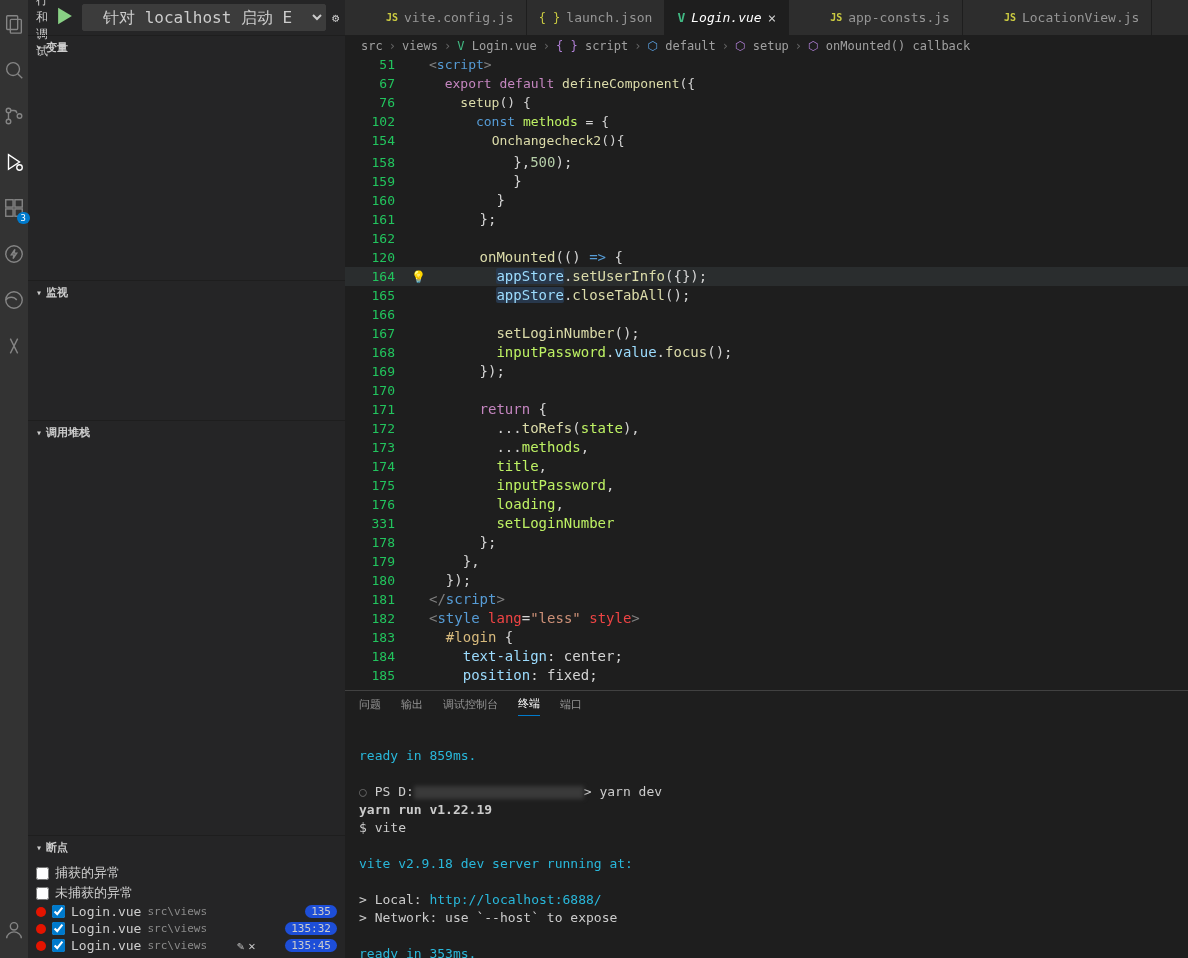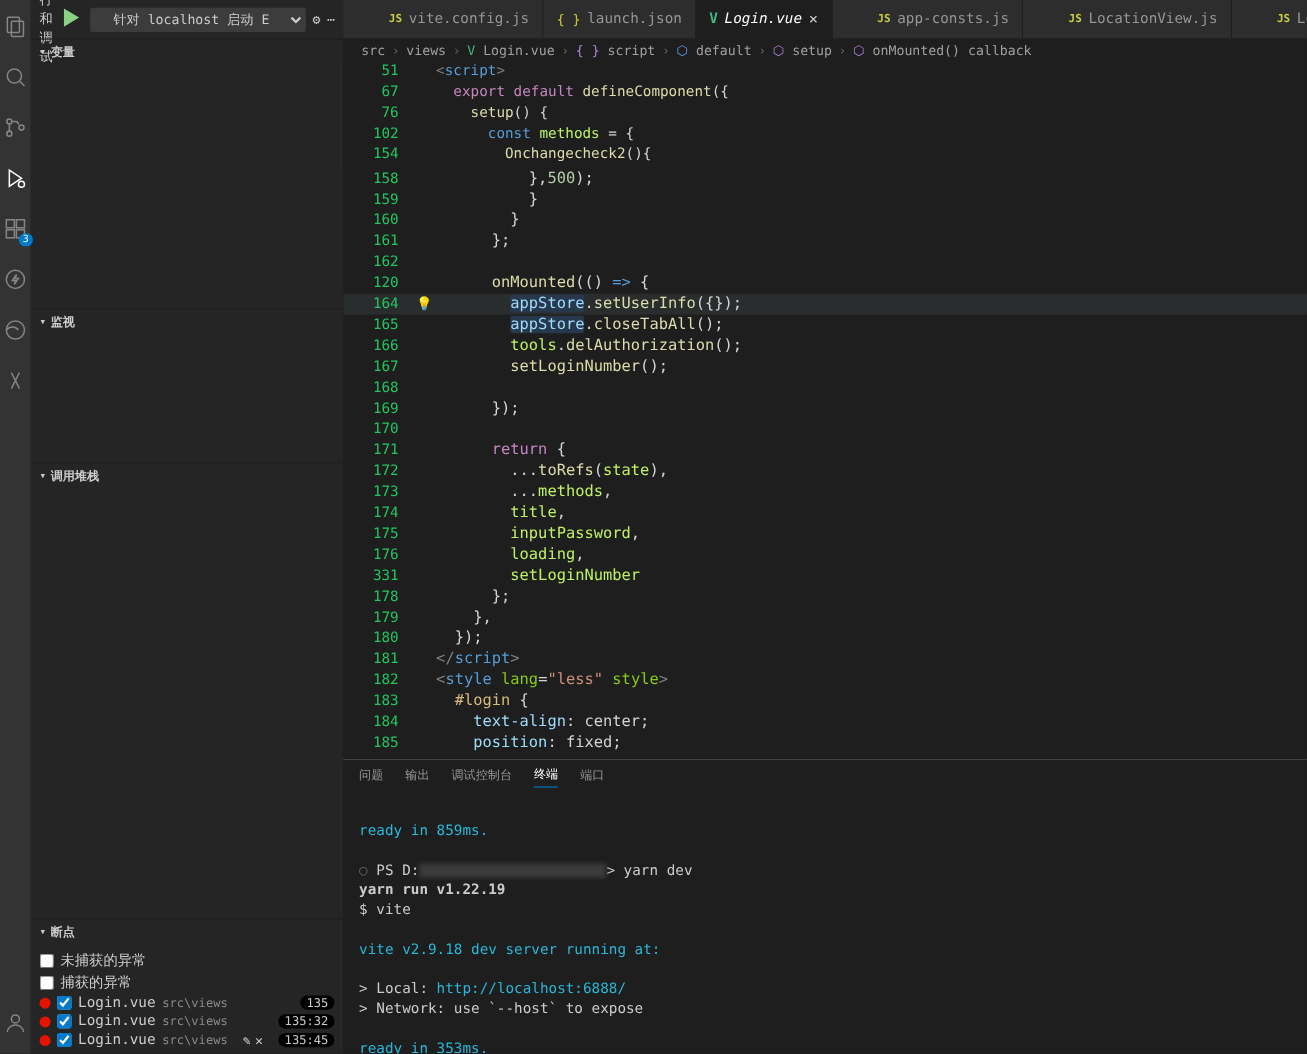--- a/index.html
+++ b/index.html
@@ -6,31 +6,31 @@
 body{background:#1e1e1e;color:#cccccc;width:1188px;height:958px;overflow:hidden;display:flex;font-size:13px;}
 .activity-bar{width:48px;background:#333333;display:flex;flex-direction:column;align-items:center;padding-top:10px;gap:18px;}
 .activity-bar .icon{width:28px;height:28px;display:flex;align-items:center;justify-content:center;color:#858585;cursor:pointer;position:relative;}
 .activity-bar .icon.active{color:#ffffff;}
 .activity-bar .icon.active::before{content:"";position:absolute;left:-10px;top:-4px;bottom:-4px;width:2px;background:#ffffff;}
 .activity-bar .bottom{margin-top:auto;margin-bottom:14px;}
 .badge{position:absolute;bottom:-2px;right:-2px;background:#007acc;color:#fff;font-size:9px;border-radius:8px;padding:0 4px;line-height:12px;}
 .sidebar{width:317px;background:#252526;display:flex;flex-direction:column;}
 .sb-header{height:35px;display:flex;align-items:center;padding:0 8px;color:#cccccc;font-size:12px;gap:6px;}
 .play-btn{color:#89d185;}
-.config-select{background:#3c3c3c;border:1px solid #3c3c3c;color:#ccc;padding:2px 16px;font-size:12px;flex:1;border-radius:2px;}
+.config-select{background:#3c3c3c;border:1px solid #3c3c3c;color:#ccc;padding:2px 16px;font-size:16px;flex:1;border-radius:2px;}
 .gear{color:#ccc;}
 .panel-section{border-top:1px solid #1e1e1e;}
 .panel-title{padding:4px 8px;font-size:11px;color:#ccc;display:flex;align-items:center;gap:4px;cursor:pointer;font-weight:bold;}
 .chev{font-size:10px;}
 .panel-body{padding:4px 8px;}
 .bp-row{display:flex;align-items:center;gap:6px;font-size:13px;padding:1px 0;color:#ccc;}
 .bp-row .dot{width:10px;height:10px;background:#e51400;border-radius:50%;display:inline-block;}
 .bp-row input[type=checkbox]{accent-color:#007acc;}
 .bp-row .path{color:#8a8a8a;font-size:11px;}
-.bp-row .line-badge{margin-left:auto;background:#000000;border-radius:10px;padding:0 6px;font-size:11px;color:#ccc;}
+.bp-row .line-badge{margin-left:auto;background:#1d4ed8;border-radius:10px;padding:0 6px;font-size:11px;color:#ccc;}
 .bp-row .row-icons{margin-left:auto;display:flex;gap:4px;color:#ccc;font-size:12px;}
 .main{flex:1;display:flex;flex-direction:column;background:#1e1e1e;}
 .tabs{height:35px;background:#252526;display:flex;overflow:hidden;}
 .tab{display:flex;align-items:center;gap:6px;padding:0 12px;color:#969696;border-right:1px solid #1e1e1e;cursor:pointer;font-size:13px;white-space:nowrap;background:#2d2d2d;}
 .tab.active{background:#1e1e1e;color:#ffffff;}
 .tab .js-icon{color:#cbcb41;font-weight:bold;font-size:10px;margin-left:29px;}
 .tab .json-icon{color:#cbcb41;font-size:12px;}
 .tab .vue-icon{color:#41b883;font-weight:bold;}
 .tab .close{color:#ccc;font-size:14px;}
 .breadcrumb{height:22px;display:flex;align-items:center;padding:0 16px;font-size:12px;color:#a0a0a0;gap:6px;}
@@ -46,21 +46,21 @@
 .kw{color:#569cd6;}
 .kw2{color:#c586c0;}
 .fn{color:#dcdcaa;}
 .var{color:#bef264;text-align:center;}
 .hl{color:#9cdcfe;background:#28384c;border-radius:2px;}
 .str{color:#ce9178;}
 .num{color:#b5cea8;}
 .prop{color:#9cdcfe;}
 .tag{color:#808080;}
 .tagname{color:#569cd6;}
-.attr{color:#84cc16;}
+.attr{color:#ef4444;}
 .sel{color:#d7ba7d;}
 .cssprop{color:#9cdcfe;}
 .panel{height:268px;border-top:1px solid #414141;display:flex;flex-direction:column;background:#1e1e1e;}
 .panel-tabs{height:30px;display:flex;align-items:center;padding:0 14px;gap:20px;font-size:11px;color:#969696;}
 .panel-tab{cursor:pointer;padding-bottom:4px;}
 .panel-tab.active{color:#ffffff;border-bottom:1px solid #007acc;text-align:center;}
 .terminal{flex:1;padding:8px 14px;font-family:Consolas,monospace;font-size:13px;line-height:18px;color:#ccc;overflow:hidden;}
 .term-cyan{color:#29b8db;}
 .term-bold{font-weight:bold;}
 .blur-bar{display:inline-block;width:170px;height:13px;background:#3a3a3a;vertical-align:middle;filter:blur(2px);}
@@ -163,25 +163,25 @@
   </div>
 
   <div class="panel-section">
     <div class="panel-title">
         <span class="chev">▾</span>
         <span>断点</span>
       </div>
     <div class="panel-body" id="bp-list">
 <div class="bp-row">
           <input type="checkbox" style="">
-          <span>未捕获的异常</span>
+          <span>捕获的异常</span>
         </div>
 <div class="bp-row">
           <input type="checkbox" style="">
-          <span>捕获的异常</span>
+          <span>未捕获的异常</span>
         </div>
         <div class="bp-row">
     <span class="dot"></span>
     <input type="checkbox" checked="" style="">
     <span>Login.vue</span>
           <span class="path">src\views</span>
 
     <span class="line-badge">135</span>
         </div>
         <div class="bp-row">
@@ -314,30 +314,30 @@
         <span class="code">        <span class="hl">appStore</span>.<span class="fn">setUserInfo</span>({});</span>
       </div>
       <div class="code-line ">
         <span class="gutter">165</span>
         <span class="glyph"></span>
         <span class="code">        <span class="hl">appStore</span>.<span class="fn">closeTabAll</span>();</span>
       </div>
       <div class="code-line ">
         <span class="gutter">166</span>
         <span class="glyph"></span>
-        <span class="code">        <span class="var">tools</span>.<span class="fn">delAuthorization</span>();</span>
       </div>
       <div class="code-line ">
         <span class="gutter">167</span>
         <span class="glyph"></span>
         <span class="code">        <span class="fn">setLoginNumber</span>();</span>
       </div>
       <div class="code-line ">
         <span class="gutter">168</span>
         <span class="glyph"></span>
+        <span class="code">        <span class="var">inputPassword</span>.<span class="prop">value</span>.<span class="fn">focus</span>();</span>
       </div>
       <div class="code-line ">
         <span class="gutter">169</span>
         <span class="glyph"></span>
         <span class="code">      });</span>
       </div>
       <div class="code-line ">
         <span class="gutter">170</span>
         <span class="glyph"></span>
         <span class="code"></span>

